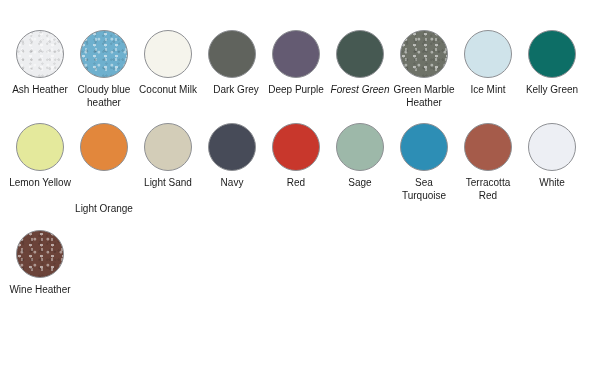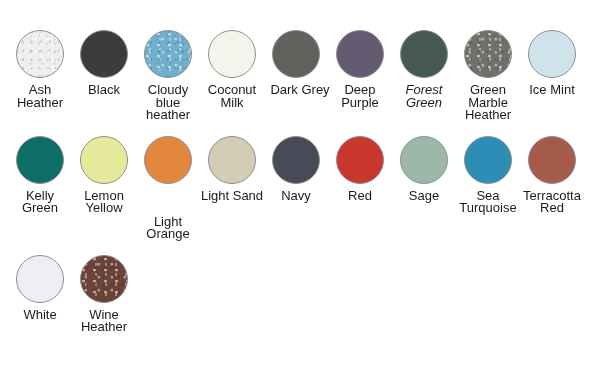--- a/index.html
+++ b/index.html
@@ -48,38 +48,34 @@
       radial-gradient(circle at 63% 18%, rgba(0,0,0,0.10) 0 1.1px, transparent 1.5px),
       radial-gradient(circle at 38% 62%, rgba(255,255,255,0.45) 0 1.3px, transparent 1.7px),
       radial-gradient(circle at 78% 58%, rgba(0,0,0,0.09) 0 1.0px, transparent 1.4px),
       radial-gradient(circle at 50% 85%, rgba(255,255,255,0.40) 0 1.1px, transparent 1.5px),
       radial-gradient(circle at 12% 72%, rgba(0,0,0,0.08) 0 1.0px, transparent 1.4px);
     background-size: 11px 11px, 9px 9px, 13px 13px, 8px 8px, 10px 10px, 12px 12px;
   }
 
   .swatch-label {
     margin-top: 6px;
-    font-size: 13px;
+    font-size: 10px;
     line-height: 12.5px;
     color: #1b1b1b;
     width: 64px;
     word-wrap: break-word;
   }
 </style>
 </head>
 <body style="background: rgb(255, 255, 255);">
 
 <div id="swatch-grid">
     <div class="swatch-cell">
       <div class="swatch-disc heathered" style="background-color: rgb(237, 238, 240); border-color: rgb(142, 144, 148);"></div>
       <div class="swatch-label" style="color: rgb(27, 27, 27);">Ash Heather</div>
-    </div>
-    <div class="swatch-cell">
-      <div class="swatch-disc" style="background-color: rgb(58, 60, 62); border-color: rgb(142, 144, 148);"></div>
-      <div class="swatch-label" style="color: rgb(27, 27, 27);">Black</div>
     </div>
     <div class="swatch-cell">
       <div class="swatch-disc heathered" style="background-color: rgb(110, 176, 206); border-color: rgb(142, 144, 148);"></div>
       <div class="swatch-label" style="color: rgb(27, 27, 27);">Cloudy blue heather</div>
     </div>
     <div class="swatch-cell">
       <div class="swatch-disc" style="background-color: rgb(245, 244, 236); border-color: rgb(142, 144, 148);"></div>
       <div class="swatch-label" style="color: rgb(27, 27, 27);">Coconut Milk</div>
     </div>
     <div class="swatch-cell">

